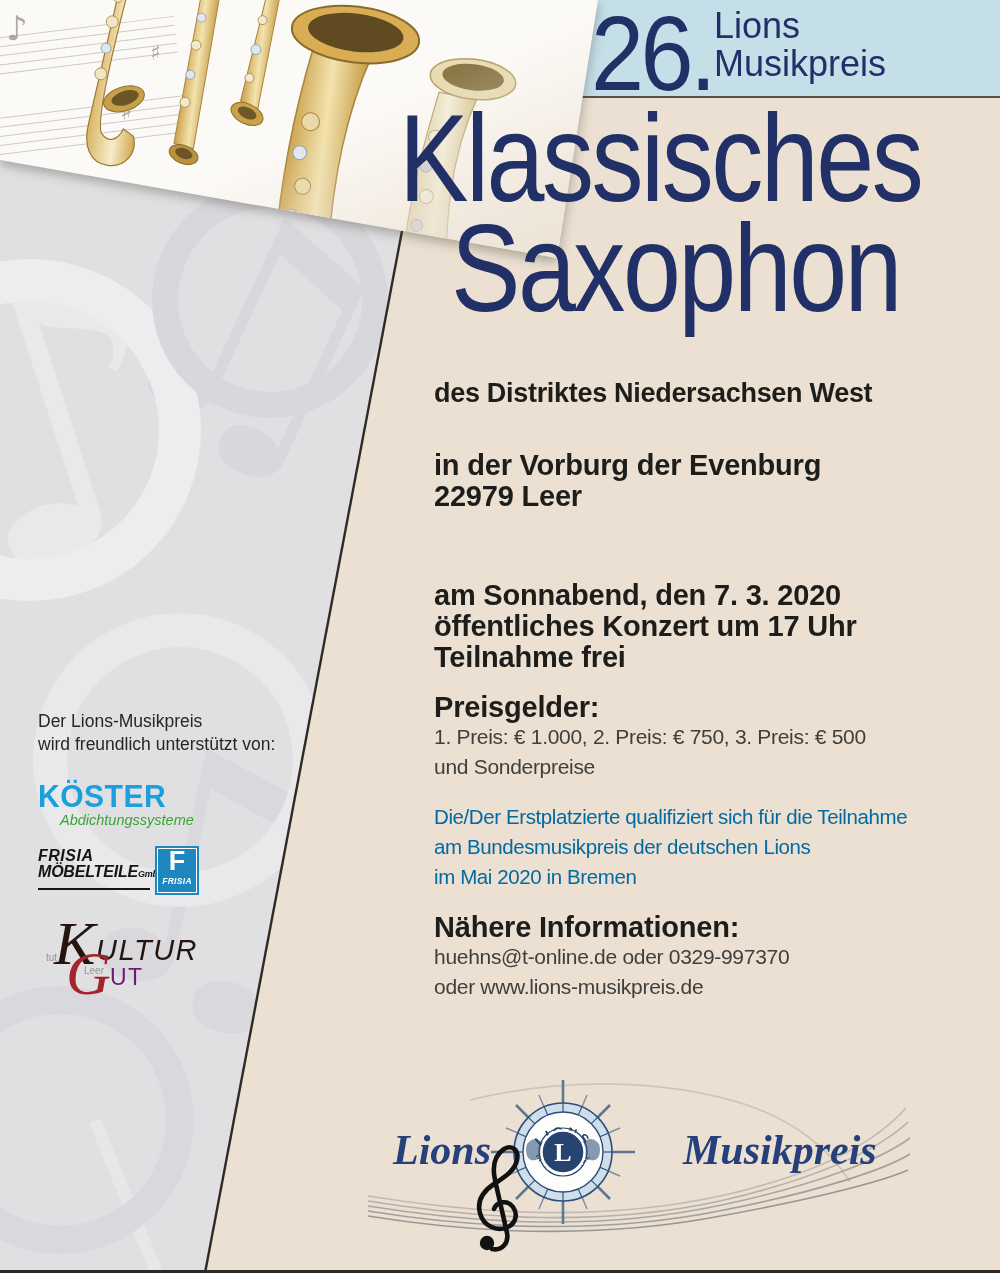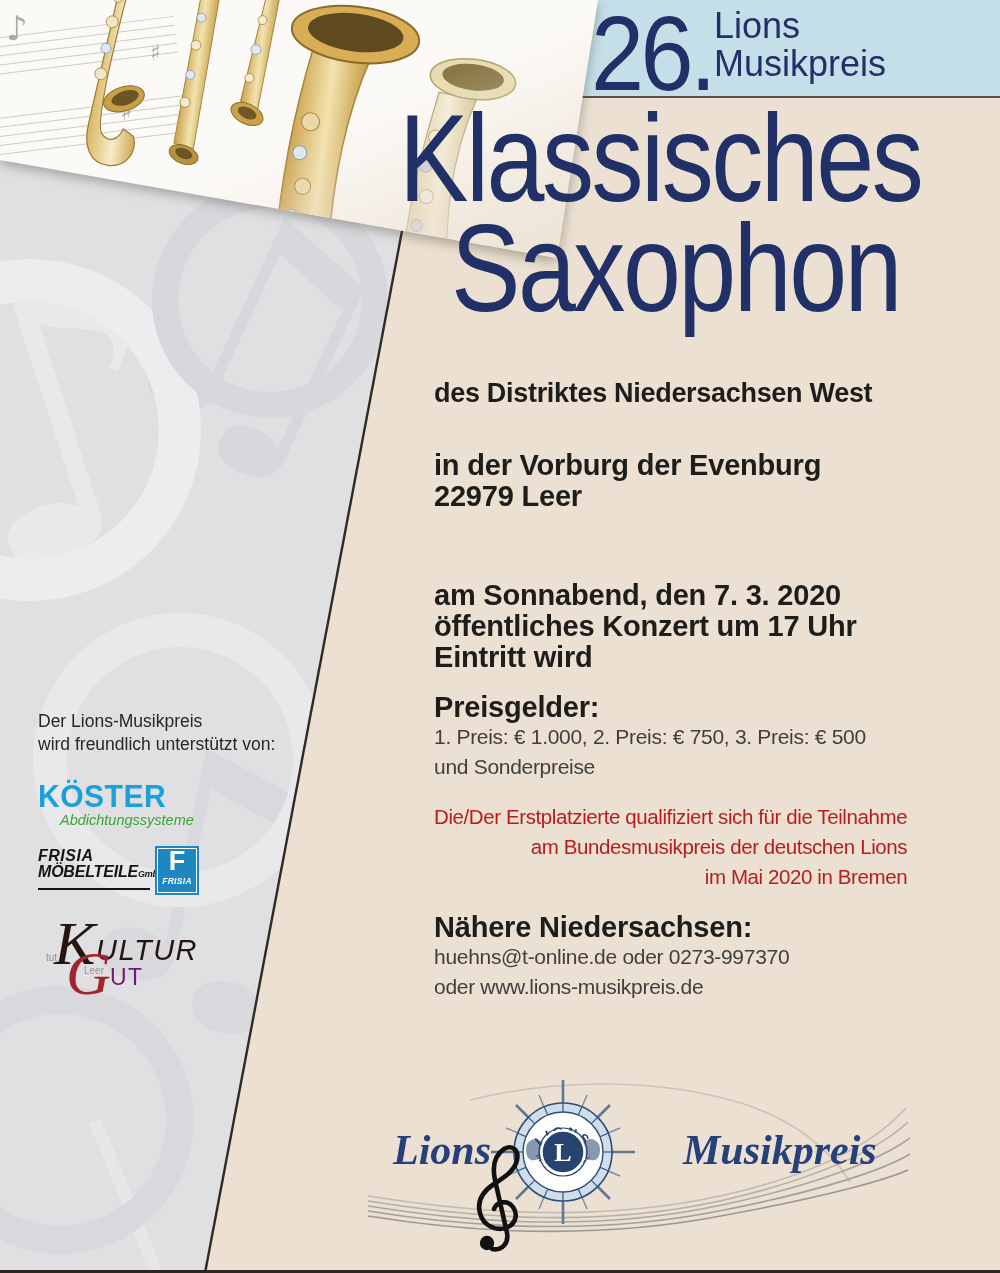--- a/index.html
+++ b/index.html
@@ -25,21 +25,21 @@
   .t1{left:399px;top:96px;font-size:124px;font-weight:300;color:#213168;line-height:1;
       transform:scaleX(.84);transform-origin:left top;letter-spacing:-3px;}
   .t2{left:451px;top:206px;font-size:124px;font-weight:300;color:#213168;line-height:1;
       transform:scaleX(.84);transform-origin:left top;letter-spacing:-3px;}
 
   
   .blk{left:434px;color:#1d1d1b;}
   .h27{font-size:27px;font-weight:bold;letter-spacing:-.3px;}
   .h23{font-size:29px;font-weight:bold;line-height:31px;letter-spacing:-.2px;}
   .p21{font-size:21px;color:#3f3f3d;line-height:30px;letter-spacing:-.3px;}
-  .p20{font-size:20.5px;color:#b91c1c;line-height:30px;letter-spacing:-.4px;text-align:right;}
+  .p20{font-size:20.5px;color:#0369a1;line-height:30px;letter-spacing:-.4px;}
 
   
   .intro{left:38px;top:710px;font-size:17.5px;color:#262624;line-height:23px;}
   .koester{left:38px;top:781px;color:#1aa0dc;font-size:31px;font-weight:bold;
            letter-spacing:.5px;transform:scaleX(.97);transform-origin:left top;line-height:1;}
   .koestertag{left:60px;top:812px;color:#3aa435;font-size:14.5px;font-style:italic;font-weight:normal;}
   .frisia-txt{left:38px;top:848px;color:#141414;font-style:italic;line-height:1;}
   .frisia-l1{font-size:16px;font-weight:bold;letter-spacing:.5px;}
   .frisia-l2{font-size:16px;font-weight:bold;letter-spacing:-.2px;}
   .frisia-sup{font-size:9px;font-weight:bold;}
@@ -201,35 +201,35 @@
   <div class="abs blk h27" style="top:378px;">des Distriktes Niedersachsen West</div>
 
   <div class="abs blk h23" style="top:450px;">
     <div>in der Vorburg der Evenburg</div>
     <div>22979 Leer</div>
   </div>
 
   <div class="abs blk h23" style="top:580px;">
     <div>am Sonnabend, den 7. 3. 2020</div>
     <div>öffentliches Konzert um 17 Uhr</div>
-    <div>Eintritt wird</div>
+    <div>Teilnahme frei</div>
   </div>
 
   <div class="abs blk h23" style="top:692px;">Preisgelder:</div>
   <div class="abs blk p21" style="top:722px;">1. Preis: € 1.000, 2. Preis: € 750, 3. Preis: € 500</div>
   <div class="abs blk p21" style="top:752px;">und Sonderpreise</div>
 
   <div class="abs blk p20" style="top:802px;">
     <div>Die/Der Erstplatzierte qualifiziert sich für die Teilnahme</div>
     <div>am Bundesmusikpreis der deutschen Lions</div>
     <div>im Mai 2020 in Bremen</div>
   </div>
 
-  <div class="abs blk h23" style="top:912px;">Nähere Niedersachsen:</div>
-  <div class="abs blk p21" style="top:942px;">huehns@t-online.de oder 0273-997370</div>
+  <div class="abs blk h23" style="top:912px;">Nähere Informationen:</div>
+  <div class="abs blk p21" style="top:942px;">huehns@t-online.de oder 0329-997370</div>
   <div class="abs intro">
     <div>Der Lions-Musikpreis</div>
     <div>wird freundlich unterstützt von:</div>
   </div>
 
   <div class="abs blk p21" style="top:972px;">oder www.lions-musikpreis.de</div>
 
   <div class="abs koester">KÖSTER</div>
   <div class="abs koestertag">Abdichtungssysteme</div>
 

